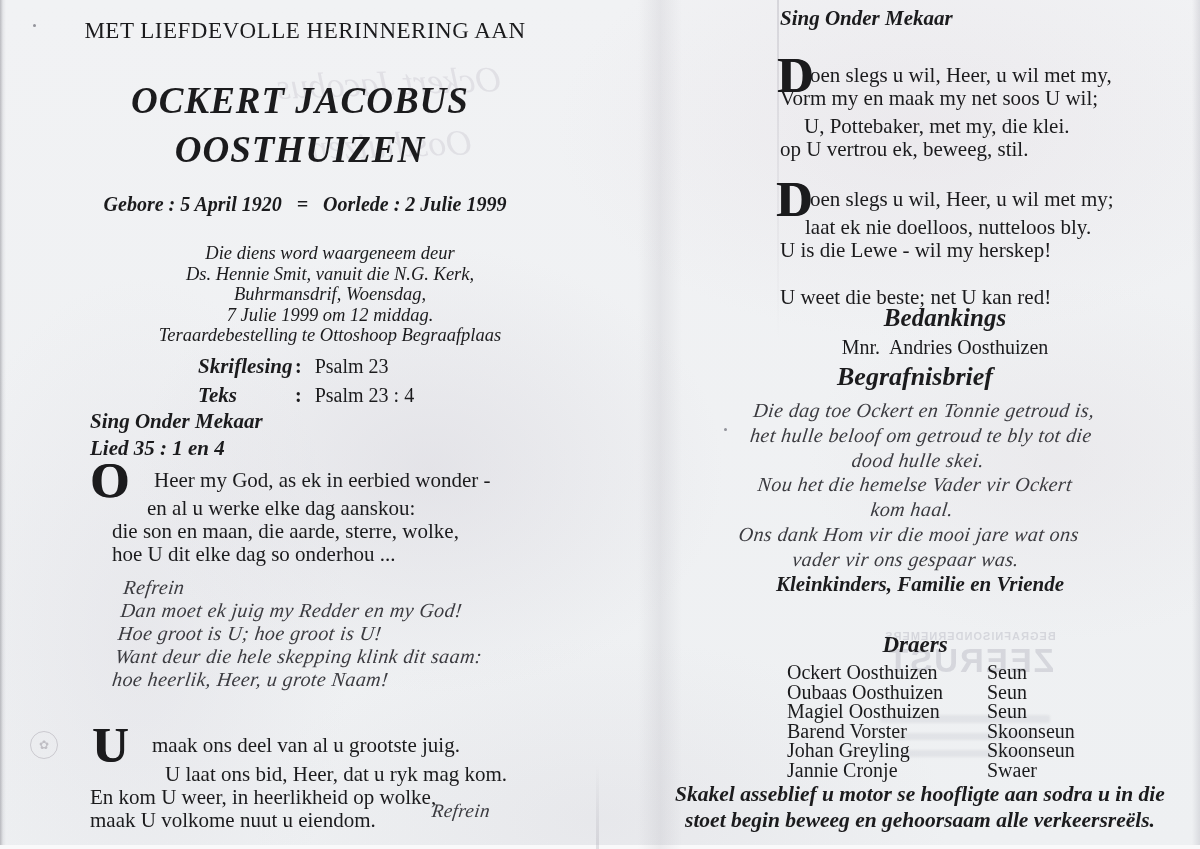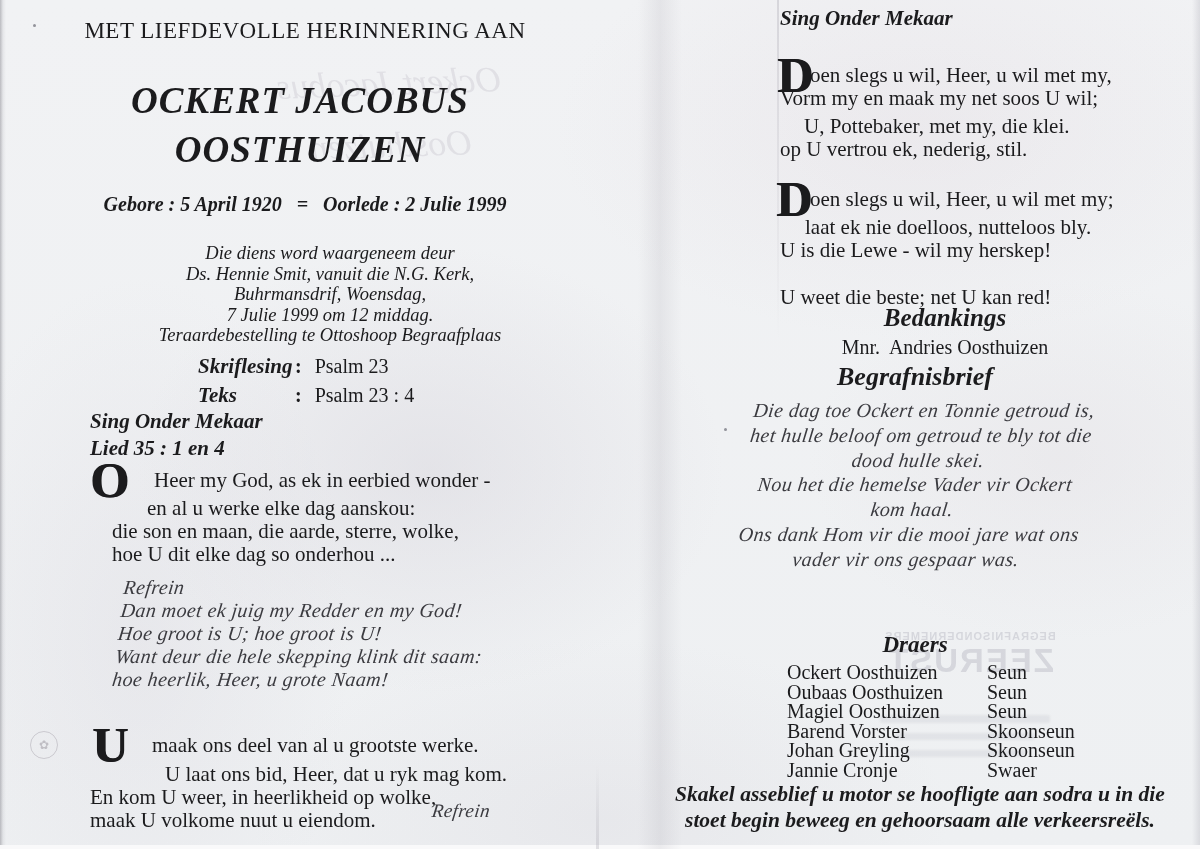--- a/index.html
+++ b/index.html
@@ -108,40 +108,40 @@
     <div class="abs script" style="left:118px;top:576px;font-size:20px;line-height:23px;">
       <div>Refrein</div>
       <div>Dan moet ek juig my Redder en my God!</div>
       <div>Hoe groot is U; hoe groot is U!</div>
       <div>Want deur die hele skepping klink dit saam:</div>
       <div>hoe heerlik, Heer, u grote Naam!</div>
     </div>
 
     <div class="abs" style="left:90px;top:718px;width:510px;">
       <div class="abs dropcap" style="left:2px;top:2px;">U</div>
-      <div class="verse-line" style="margin-left:62px;padding-top:16px;">maak ons deel van al u grootste werke.</div>
+      <div class="verse-line" style="margin-left:62px;padding-top:16px;">maak ons deel van al u grootste juig.</div>
       <div class="verse-line" style="margin-left:75px;padding-top:6px;">U laat ons bid, Heer, dat u ryk mag kom.</div>
       <div class="verse-line">En kom U weer, in heerlikheid op wolke,</div>
       <div class="verse-line">maak U volkome nuut u eiendom.</div>
       <div class="abs script" style="left:342px;top:82px;font-size:19px;">Refrein</div>
     </div>
   </div>
 
   <div class="abs" style="left:660px;top:0;width:540px;height:849px;">
 
     <div class="abs bi" style="left:120px;top:5px;font-size:21px;line-height:26px;">
       <div>Sing Onder Mekaar</div>
     </div>
 
     <div class="abs" style="left:117px;top:50px;width:420px;">
       <div class="abs dropcap" style="left:0;top:0;">D</div>
       <div class="verse-line" style="margin-left:33px;padding-top:14px;">oen slegs u wil, Heer, u wil met my,</div>
       <div class="verse-line" style="margin-left:3px;">Vorm my en maak my net soos U wil;</div>
       <div class="verse-line" style="margin-left:27px;padding-top:5px;">U, Pottebaker, met my, die klei.</div>
-      <div class="verse-line" style="margin-left:3px;">op U vertrou ek, nederig, stil.</div>
+      <div class="verse-line" style="margin-left:3px;">op U vertrou ek, beweeg, stil.</div>
     </div>
 
     <div class="abs" style="left:116px;top:174px;width:420px;">
       <div class="abs dropcap" style="left:0;top:0;">D</div>
       <div class="verse-line" style="margin-left:34px;padding-top:14px;">oen slegs u wil, Heer, u wil met my;</div>
       <div class="verse-line" style="margin-left:29px;padding-top:5px;">laat ek nie doelloos, nutteloos bly.</div>
       <div class="verse-line" style="margin-left:4px;">U is die Lewe - wil my herskep!</div>
       <div class="verse-line" style="margin-left:4px;margin-top:24px;">U weet die beste; net U kan red!</div>
     </div>
 
@@ -157,20 +157,21 @@
         <div>het hulle beloof om getroud te bly tot die</div>
         <div>dood hulle skei.</div>
         <div>Nou het die hemelse Vader vir Ockert</div>
         <div>kom haal.</div>
         <div>Ons dank Hom vir die mooi jare wat ons</div>
         <div>vader vir ons gespaar was.</div>
       </div>
     </div>
 
     <div class="abs center bi" style="left:40px;top:572px;width:440px;font-size:21px;line-height:25px;">
+      <div>Kleinkinders, Familie en Vriende</div>
     </div>
 
     <div class="abs" style="left:105px;top:632px;width:420px;">
       <div class="bi center" style="width:300px;font-size:23px;margin-bottom:5px;">Draers</div>
       <div style="margin-left:22px;">
         <div class="draers-row">
           <span>Ockert Oosthuizen</span>
           <span class="row-role">Seun</span>
         </div>
         <div class="draers-row">

